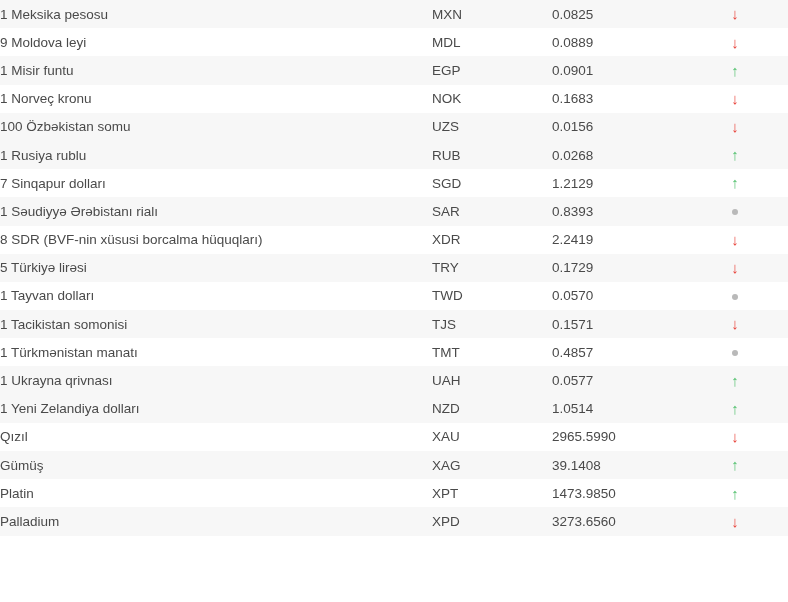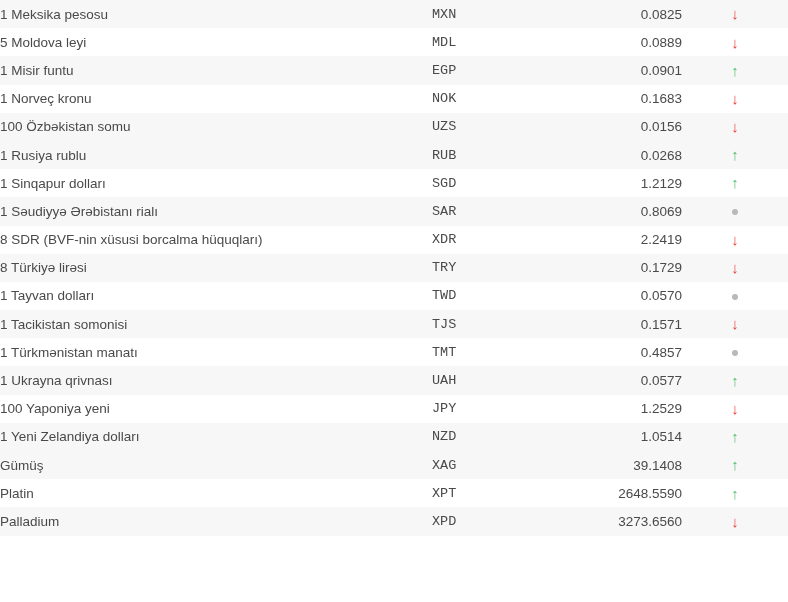--- a/index.html
+++ b/index.html
@@ -41,25 +41,23 @@
   }
   td.c-name {
     width: 432px;
     padding-left: 22px;
     color: #4f4f4f;
   }
   td.c-code {
     width: 120px;
     text-align: left;
     color: #6d6d6d;
-    font-family: Liberation Mono, monospace;
   }
   td.c-rate {
     width: 130px;
-    text-align: right;
     padding-right: 8px;
     color: #4f4f4f;
   }
   td.c-trend {
     width: 106px;
     text-align: center;
     font-size: 15px;
     line-height: 1;
   }
   .arrow-up {
@@ -85,21 +83,21 @@
 <div id="page">
   <table class="rates">
     <tbody>
         <tr class="odd">
           <td class="c-name">1 Meksika pesosu</td>
           <td class="c-code">MXN</td>
           <td class="c-rate">0.0825</td>
           <td class="c-trend"><span class="arrow-down">↓</span></td>
         </tr>
         <tr class="even">
-          <td class="c-name">5 Moldova leyi</td>
+          <td class="c-name">9 Moldova leyi</td>
           <td class="c-code">MDL</td>
           <td class="c-rate">0.0889</td>
           <td class="c-trend"><span class="arrow-down">↓</span></td>
         </tr>
         <tr class="odd">
           <td class="c-name">1 Misir funtu</td>
           <td class="c-code">EGP</td>
           <td class="c-rate">0.0901</td>
           <td class="c-trend"><span class="arrow-up">↑</span></td>
         </tr>
@@ -115,39 +113,39 @@
           <td class="c-rate">0.0156</td>
           <td class="c-trend"><span class="arrow-down">↓</span></td>
         </tr>
         <tr class="odd">
           <td class="c-name">1 Rusiya rublu</td>
           <td class="c-code">RUB</td>
           <td class="c-rate">0.0268</td>
           <td class="c-trend"><span class="arrow-up">↑</span></td>
         </tr>
         <tr class="even">
-          <td class="c-name">1 Sinqapur dolları</td>
+          <td class="c-name">7 Sinqapur dolları</td>
           <td class="c-code">SGD</td>
           <td class="c-rate">1.2129</td>
           <td class="c-trend"><span class="arrow-up">↑</span></td>
         </tr>
         <tr class="odd">
           <td class="c-name">1 Səudiyyə Ərəbistanı rialı</td>
           <td class="c-code">SAR</td>
-          <td class="c-rate">0.8069</td>
+          <td class="c-rate">0.8393</td>
           <td class="c-trend"><span class="dot-flat"></span></td>
         </tr>
         <tr class="even">
           <td class="c-name">8 SDR (BVF-nin xüsusi borcalma hüquqları)</td>
           <td class="c-code">XDR</td>
           <td class="c-rate">2.2419</td>
           <td class="c-trend"><span class="arrow-down">↓</span></td>
         </tr>
         <tr class="odd">
-          <td class="c-name">8 Türkiyə lirəsi</td>
+          <td class="c-name">5 Türkiyə lirəsi</td>
           <td class="c-code">TRY</td>
           <td class="c-rate">0.1729</td>
           <td class="c-trend"><span class="arrow-down">↓</span></td>
         </tr>
         <tr class="even">
           <td class="c-name">1 Tayvan dolları</td>
           <td class="c-code">TWD</td>
           <td class="c-rate">0.0570</td>
           <td class="c-trend"><span class="dot-flat"></span></td>
         </tr>
@@ -162,42 +160,42 @@
           <td class="c-code">TMT</td>
           <td class="c-rate">0.4857</td>
           <td class="c-trend"><span class="dot-flat"></span></td>
         </tr>
         <tr class="odd">
           <td class="c-name">1 Ukrayna qrivnası</td>
           <td class="c-code">UAH</td>
           <td class="c-rate">0.0577</td>
           <td class="c-trend"><span class="arrow-up">↑</span></td>
         </tr>
-        <tr class="even">
-          <td class="c-name">100 Yaponiya yeni</td>
-          <td class="c-code">JPY</td>
-          <td class="c-rate">1.2529</td>
-          <td class="c-trend"><span class="arrow-down">↓</span></td>
-        </tr>
         <tr class="odd">
           <td class="c-name">1 Yeni Zelandiya dolları</td>
           <td class="c-code">NZD</td>
           <td class="c-rate">1.0514</td>
           <td class="c-trend"><span class="arrow-up">↑</span></td>
         </tr>
+        <tr class="even">
+          <td class="c-name">Qızıl</td>
+          <td class="c-code">XAU</td>
+          <td class="c-rate">2965.5990</td>
+          <td class="c-trend"><span class="arrow-down">↓</span></td>
+        </tr>
         <tr class="odd">
           <td class="c-name">Gümüş</td>
           <td class="c-code">XAG</td>
           <td class="c-rate">39.1408</td>
           <td class="c-trend"><span class="arrow-up">↑</span></td>
         </tr>
         <tr class="even">
           <td class="c-name">Platin</td>
           <td class="c-code">XPT</td>
-          <td class="c-rate">2648.5590</td>
+          <td class="c-rate">1473.9850</td>
           <td class="c-trend"><span class="arrow-up">↑</span></td>
         </tr>
         <tr class="odd">
           <td class="c-name">Palladium</td>
           <td class="c-code">XPD</td>
           <td class="c-rate">3273.6560</td>
           <td class="c-trend"><span class="arrow-down">↓</span></td>
         </tr>
       </tbody>
   </table>

